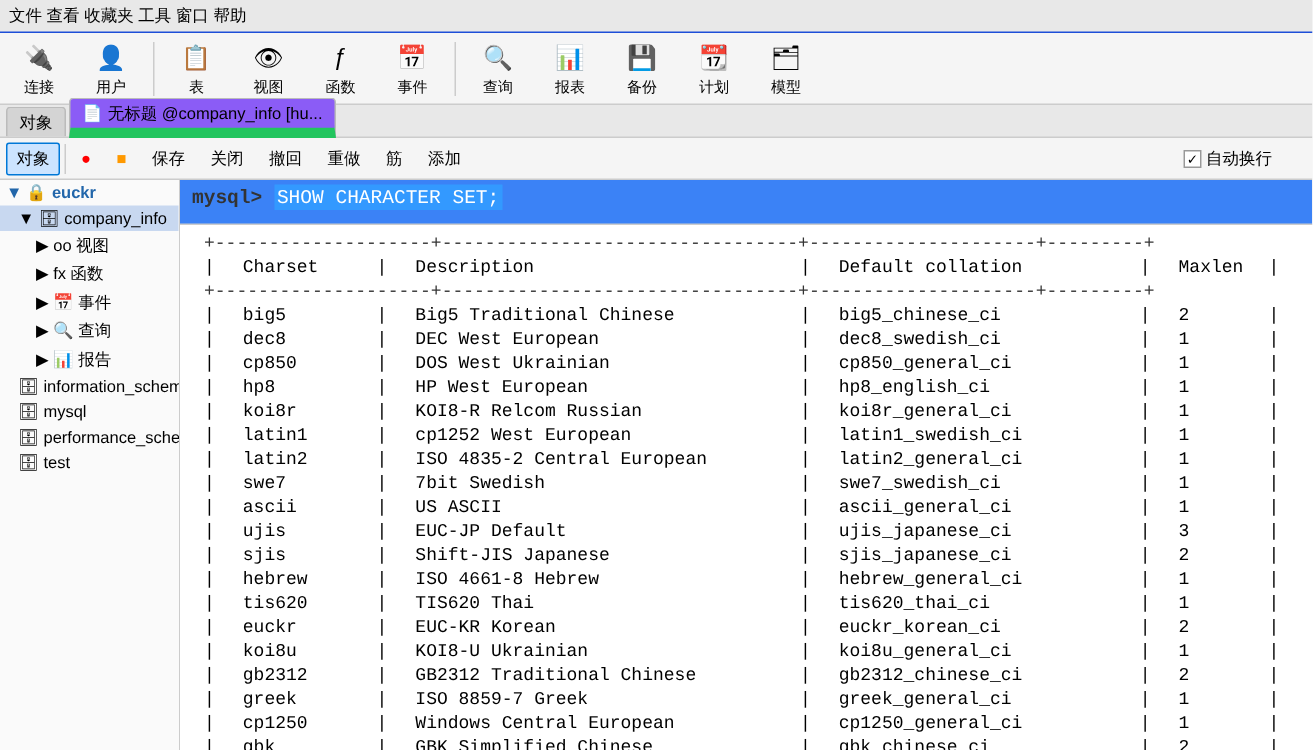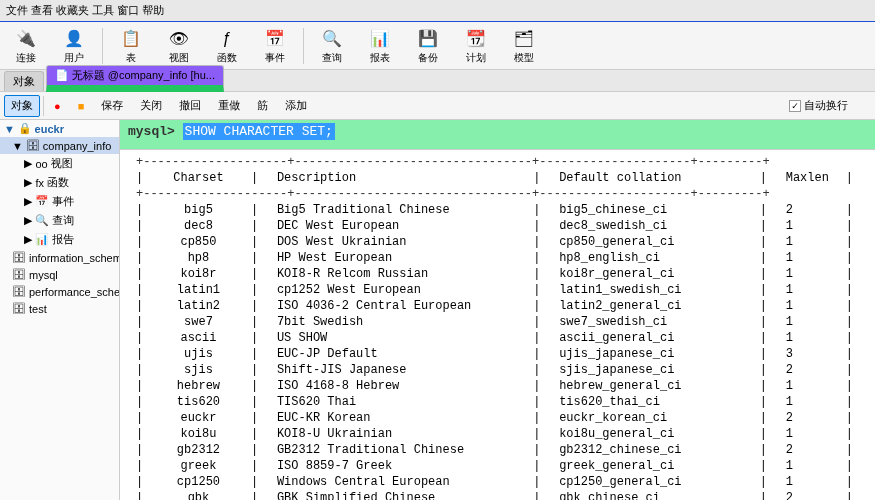--- a/index.html
+++ b/index.html
@@ -170,21 +170,21 @@
       overflow: hidden;
       background: white;
     }
 
     
     .sql-area {
       padding: 4px 8px;
       font-family: 'Courier New', monospace;
       font-size: 13px;
       border-bottom: 1px solid #ccc;
-      background: #86efac;
+      background: #3b82f6;
       min-height: 30px;
     }
     .prompt {
       color: #333;
       font-weight: bold;
     }
     .sql-highlight {
       background: #3399ff;
       color: white;
       padding: 1px 2px;
@@ -208,21 +208,21 @@
       border: none;
       font-size: 12px;
     }
     .separator-row td {
       color: #333;
       font-family: 'Courier New', monospace;
     }
     .header-row td {
       font-weight: normal;
     }
-    .col-charset { min-width: 80px; text-align: center; }
+    .col-charset { min-width: 80px; }
     .col-desc { min-width: 230px; }
     .col-collation { min-width: 180px; }
     .col-maxlen { min-width: 60px; }
   </style>
 </head>
 <body>
 
 <div class="title-bar">
   <span>文件  查看  收藏夹  工具  窗口  帮助</span>
 </div>
@@ -453,21 +453,21 @@
     <td>|</td>
     <td class="col-collation">latin1_swedish_ci</td>
     <td>|</td>
     <td class="col-maxlen">1</td>
     <td>|</td>
   </tr>
               <tr>
     <td>|</td>
     <td class="col-charset">latin2</td>
     <td>|</td>
-    <td class="col-desc">ISO 4036-2 Central European</td>
+    <td class="col-desc">ISO 4835-2 Central European</td>
     <td>|</td>
     <td class="col-collation">latin2_general_ci</td>
     <td>|</td>
     <td class="col-maxlen">1</td>
     <td>|</td>
   </tr>
               <tr>
     <td>|</td>
     <td class="col-charset">swe7</td>
     <td>|</td>
@@ -475,21 +475,21 @@
     <td>|</td>
     <td class="col-collation">swe7_swedish_ci</td>
     <td>|</td>
     <td class="col-maxlen">1</td>
     <td>|</td>
   </tr>
               <tr>
     <td>|</td>
     <td class="col-charset">ascii</td>
     <td>|</td>
-    <td class="col-desc">US SHOW</td>
+    <td class="col-desc">US ASCII</td>
     <td>|</td>
     <td class="col-collation">ascii_general_ci</td>
     <td>|</td>
     <td class="col-maxlen">1</td>
     <td>|</td>
   </tr>
               <tr>
     <td>|</td>
     <td class="col-charset">ujis</td>
     <td>|</td>
@@ -508,21 +508,21 @@
     <td>|</td>
     <td class="col-collation">sjis_japanese_ci</td>
     <td>|</td>
     <td class="col-maxlen">2</td>
     <td>|</td>
   </tr>
               <tr>
     <td>|</td>
     <td class="col-charset">hebrew</td>
     <td>|</td>
-    <td class="col-desc">ISO 4168-8 Hebrew</td>
+    <td class="col-desc">ISO 4661-8 Hebrew</td>
     <td>|</td>
     <td class="col-collation">hebrew_general_ci</td>
     <td>|</td>
     <td class="col-maxlen">1</td>
     <td>|</td>
   </tr>
               <tr>
     <td>|</td>
     <td class="col-charset">tis620</td>
     <td>|</td>

